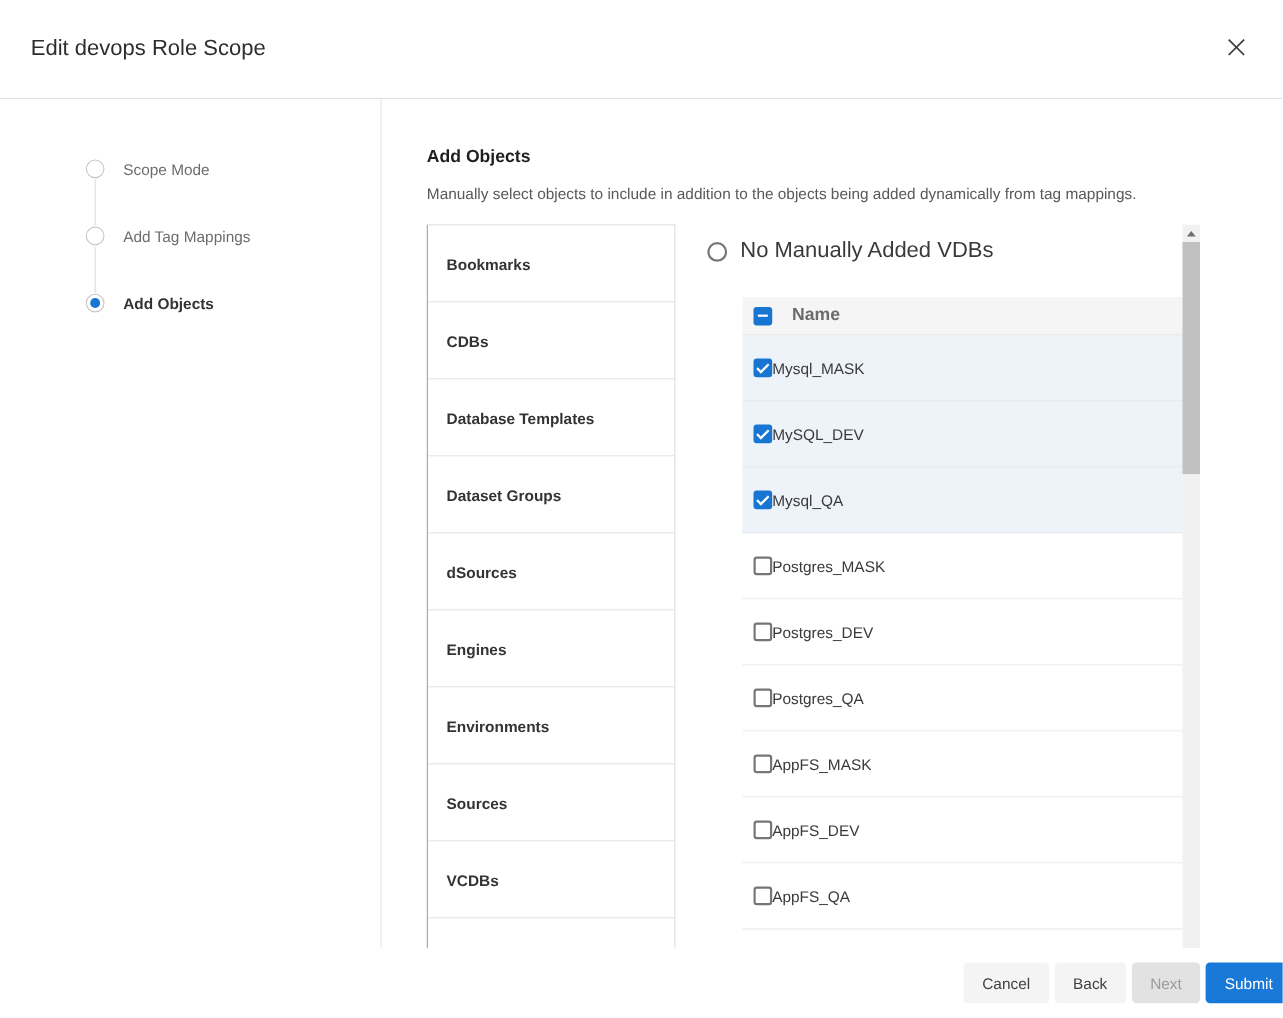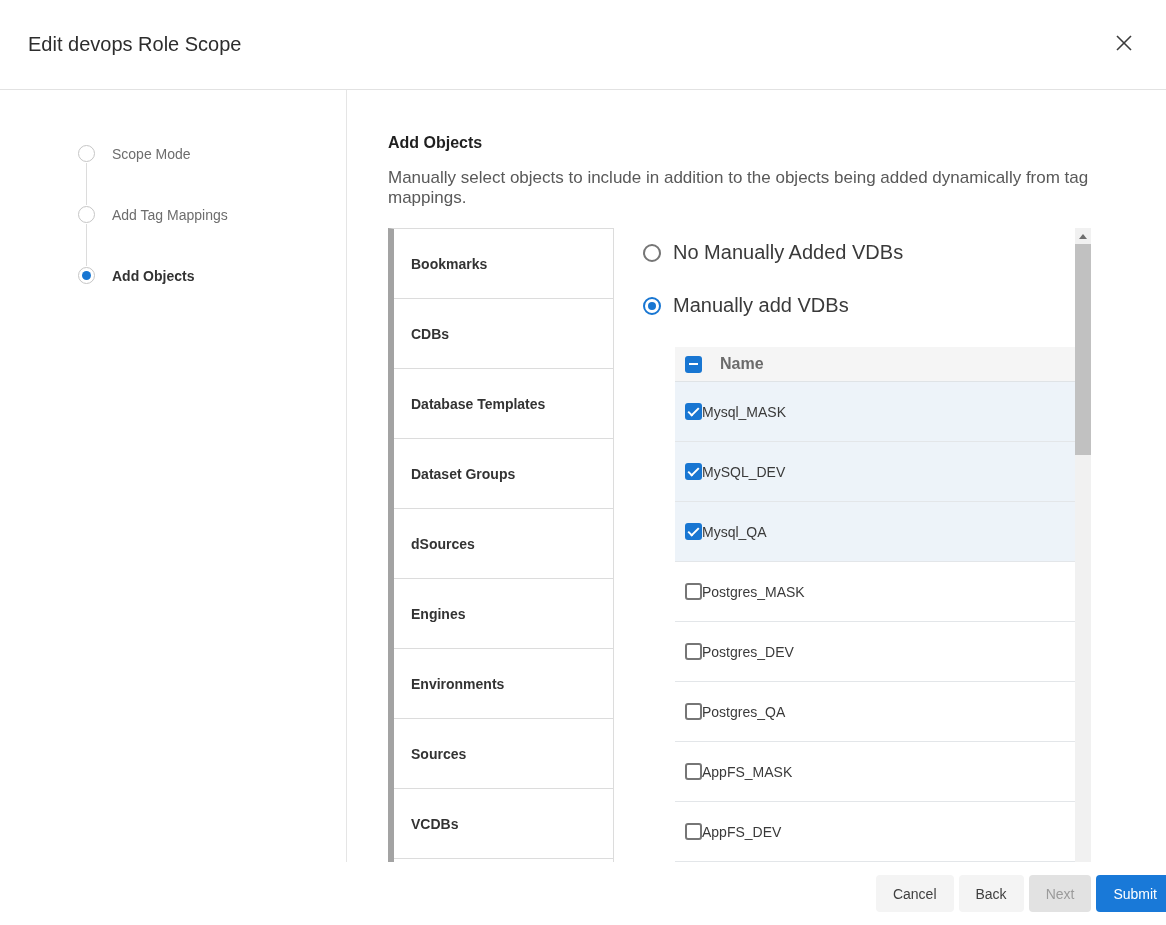--- a/index.html
+++ b/index.html
@@ -49,28 +49,28 @@
     display: flex; align-items: center; justify-content: center;
   }
   .step-dot { width: 9px; height: 9px; border-radius: 50%; background: #1876d2; display: none; }
   .step.active .step-dot { display: block; }
   .step-label { font-size: 14px; color: #6d6d6d; }
   .step.active .step-label { font-weight: bold; color: #333; }
 
   
   .main-panel { flex: 1; padding: 44px 0 0 41px; position: relative; }
   .main-heading { font-size: 16px; font-weight: bold; color: #1f1f1f; }
-  .main-description { font-size: 17px; color: #595959; margin-top: 16px; }
+  .main-description { font-size: 14px; color: #595959; margin-top: 16px; }
 
   .content-row { display: flex; margin-top: 20px; height: 674px; }
 
   
   .category-list {
     width: 226px; flex: 0 0 226px;
-    border-left: 6px solid #a3a3a3;
+    border-left: 1px solid #a3a3a3;
     border-right: 1px solid #dcdcdc;
     border-top: 1px solid #dcdcdc;
     overflow: hidden; height: 674px;
   }
   .category-item {
     height: 70px; display: flex; align-items: center;
     padding-left: 17px; border-bottom: 1px solid #dcdcdc;
     font-size: 14px; font-weight: bold; color: #333; cursor: pointer;
     background: #fff;
   }
@@ -221,24 +221,20 @@
           </div>
         </div>
 
       <div class="scroll-area">
         <div class="radio-group">
 
         <div class="radio-row">
               <span class="radio-circle"></span>
               <span class="radio-label">No Manually Added VDBs</span>
             </div>
-            <div class="radio-row selected">
-              <span class="radio-circle"></span>
-              <span class="radio-label">Manually add VDBs</span>
-            </div>
           </div>
 
         <div class="vdb-table">
           <div class="table-header">
             <span class="cb indeterminate" id="select-all-cb"></span>
             <span class="col-name">Name</span>
           </div>
           <div id="table-rows">
 
           <div class="table-row checked">

